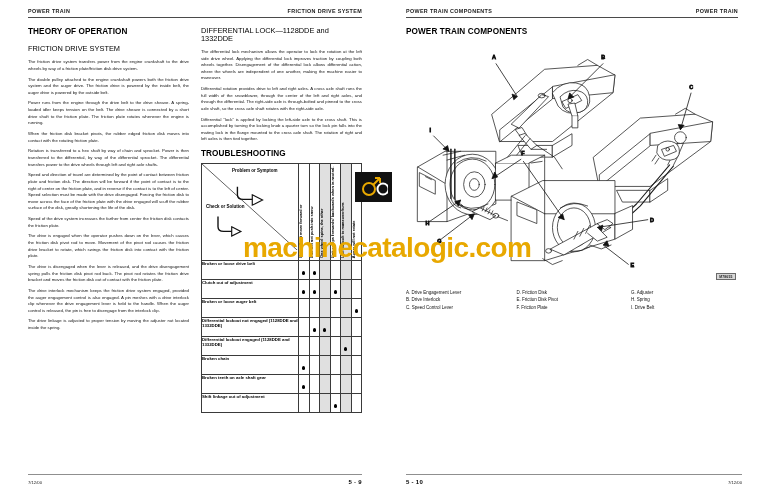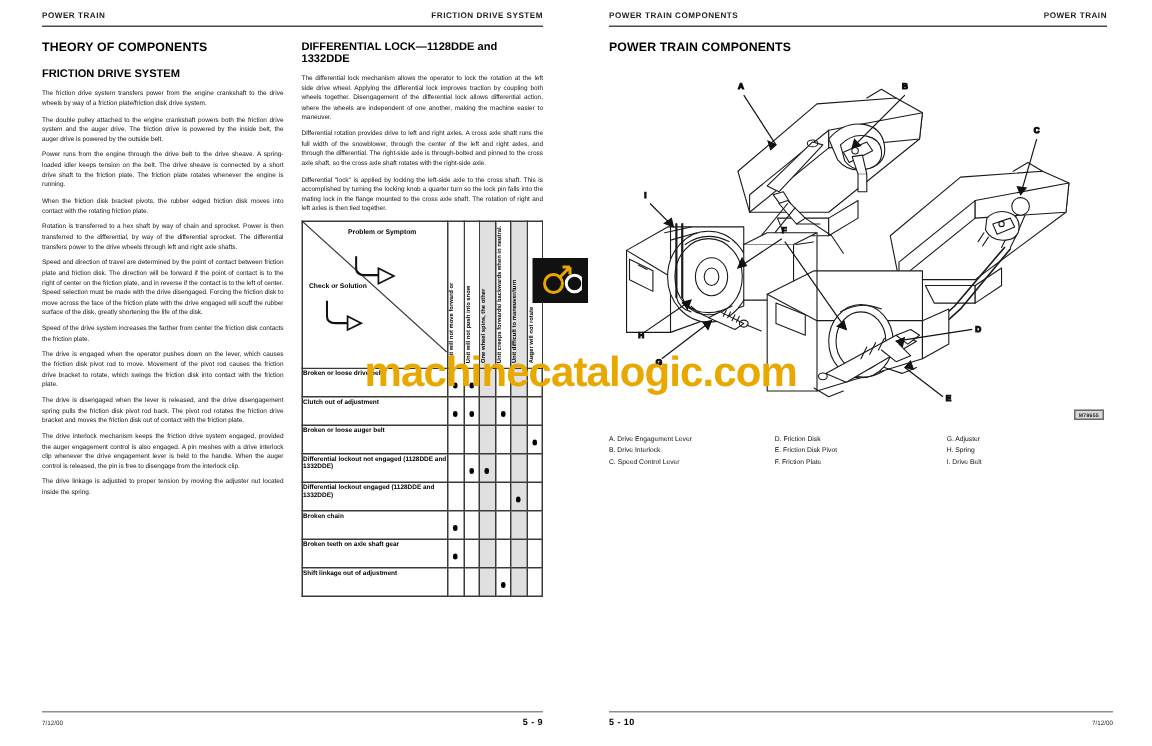--- a/index.html
+++ b/index.html
@@ -60,21 +60,21 @@
   h1.sect {
     font-size: 8.2px;
     font-weight: bold;
     margin: 0 0 9px 0;
     letter-spacing: .1px;
     color: #000;
     line-height: 1.18;
   }
   h2.sub {
     font-size: 7.4px;
-    font-weight: bold;
+    font-weight: normal;
     margin: 0 0 5px 0;
     color: #000;
     line-height: 1.2;
   }
 
   p.body {
     font-size: 4.3px;
     line-height: 1.52;
     margin: 0 0 4.4px 0;
     text-align: justify;
@@ -232,21 +232,21 @@
 
       <div class="runhead">
         <span>POWER TRAIN</span>
         <span>FRICTION DRIVE SYSTEM</span>
       </div>
       <div class="rule-top"></div>
 
       <div class="cols">
 
         <div class="col">
-          <h1 class="sect">THEORY OF COMPONENTS</h1>
+          <h1 class="sect">THEORY OF OPERATION</h1>
           <h2 class="sub">FRICTION DRIVE SYSTEM</h2>
 
           <p class="body">The friction drive system transfers power from the engine crankshaft to the drive wheels by way of a friction plate/friction disk drive system.</p>
           <p class="body">The double pulley attached to the engine crankshaft powers both the friction drive system and the auger drive. The friction drive is powered by the inside belt, the auger drive is powered by the outside belt.</p>
           <p class="body">Power runs from the engine through the drive belt to the drive sheave. A spring-loaded idler keeps tension on the belt. The drive sheave is connected by a short drive shaft to the friction plate. The friction plate rotates whenever the engine is running.</p>
           <p class="body">When the friction disk bracket pivots, the rubber edged friction disk moves into contact with the rotating friction plate.</p>
           <p class="body">Rotation is transferred to a hex shaft by way of chain and sprocket. Power is then transferred to the differential, by way of the differential sprocket. The differential transfers power to the drive wheels through left and right axle shafts.</p>
           <p class="body">Speed and direction of travel are determined by the point of contact between friction plate and friction disk. The direction will be forward if the point of contact is to the right of center on the friction plate, and in reverse if the contact is to the left of center. Speed selection must be made with the drive disengaged. Forcing the friction disk to move across the face of the friction plate with the drive engaged will scuff the rubber surface of the disk, greatly shortening the life of the disk.</p>
           <p class="body">Speed of the drive system increases the farther from center the friction disk contacts the friction plate.</p>
           <p class="body">The drive is engaged when the operator pushes down on the lever, which causes the friction disk pivot rod to move. Movement of the pivot rod causes the friction drive bracket to rotate, which swings the friction disk into contact with the friction plate.</p>
@@ -255,20 +255,21 @@
           <p class="body">The drive linkage is adjusted to proper tension by moving the adjuster nut located inside the spring.</p>
         </div>
 
         <div class="col">
           <h2 class="sub">DIFFERENTIAL LOCK—1128DDE and 1332DDE</h2>
 
           <p class="body">The differential lock mechanism allows the operator to lock the rotation at the left side drive wheel. Applying the differential lock improves traction by coupling both wheels together. Disengagement of the differential lock allows differential action, where the wheels are independent of one another, making the machine easier to maneuver.</p>
           <p class="body">Differential rotation provides drive to left and right axles. A cross axle shaft runs the full width of the snowblower, through the center of the left and right axles, and through the differential. The right-side axle is through-bolted and pinned to the cross axle shaft, so the cross axle shaft rotates with the right-side axle.</p>
           <p class="body">Differential "lock" is applied by locking the left-side axle to the cross shaft. This is accomplished by turning the locking knob a quarter turn so the lock pin falls into the mating lock in the flange mounted to the cross axle shaft. The rotation of right and left axles is then tied together.</p>
 
+          <h1 class="sect" style="margin-top:6px;margin-bottom:4px">TROUBLESHOOTING</h1>
 
           <div class="ts-wrap">
             <table class="ts">
               <thead>
                 <tr>
                   <th class="corner-cell">
                     <svg viewBox="0 0 84 76" preserveAspectRatio="none" aria-hidden="true">
                       <line x1="0" y1="0" x2="84" y2="76" stroke="#3a3a3a" stroke-width="0.7"></line>
                     </svg>
                     <svg viewBox="0 0 84 76" aria-hidden="true">

